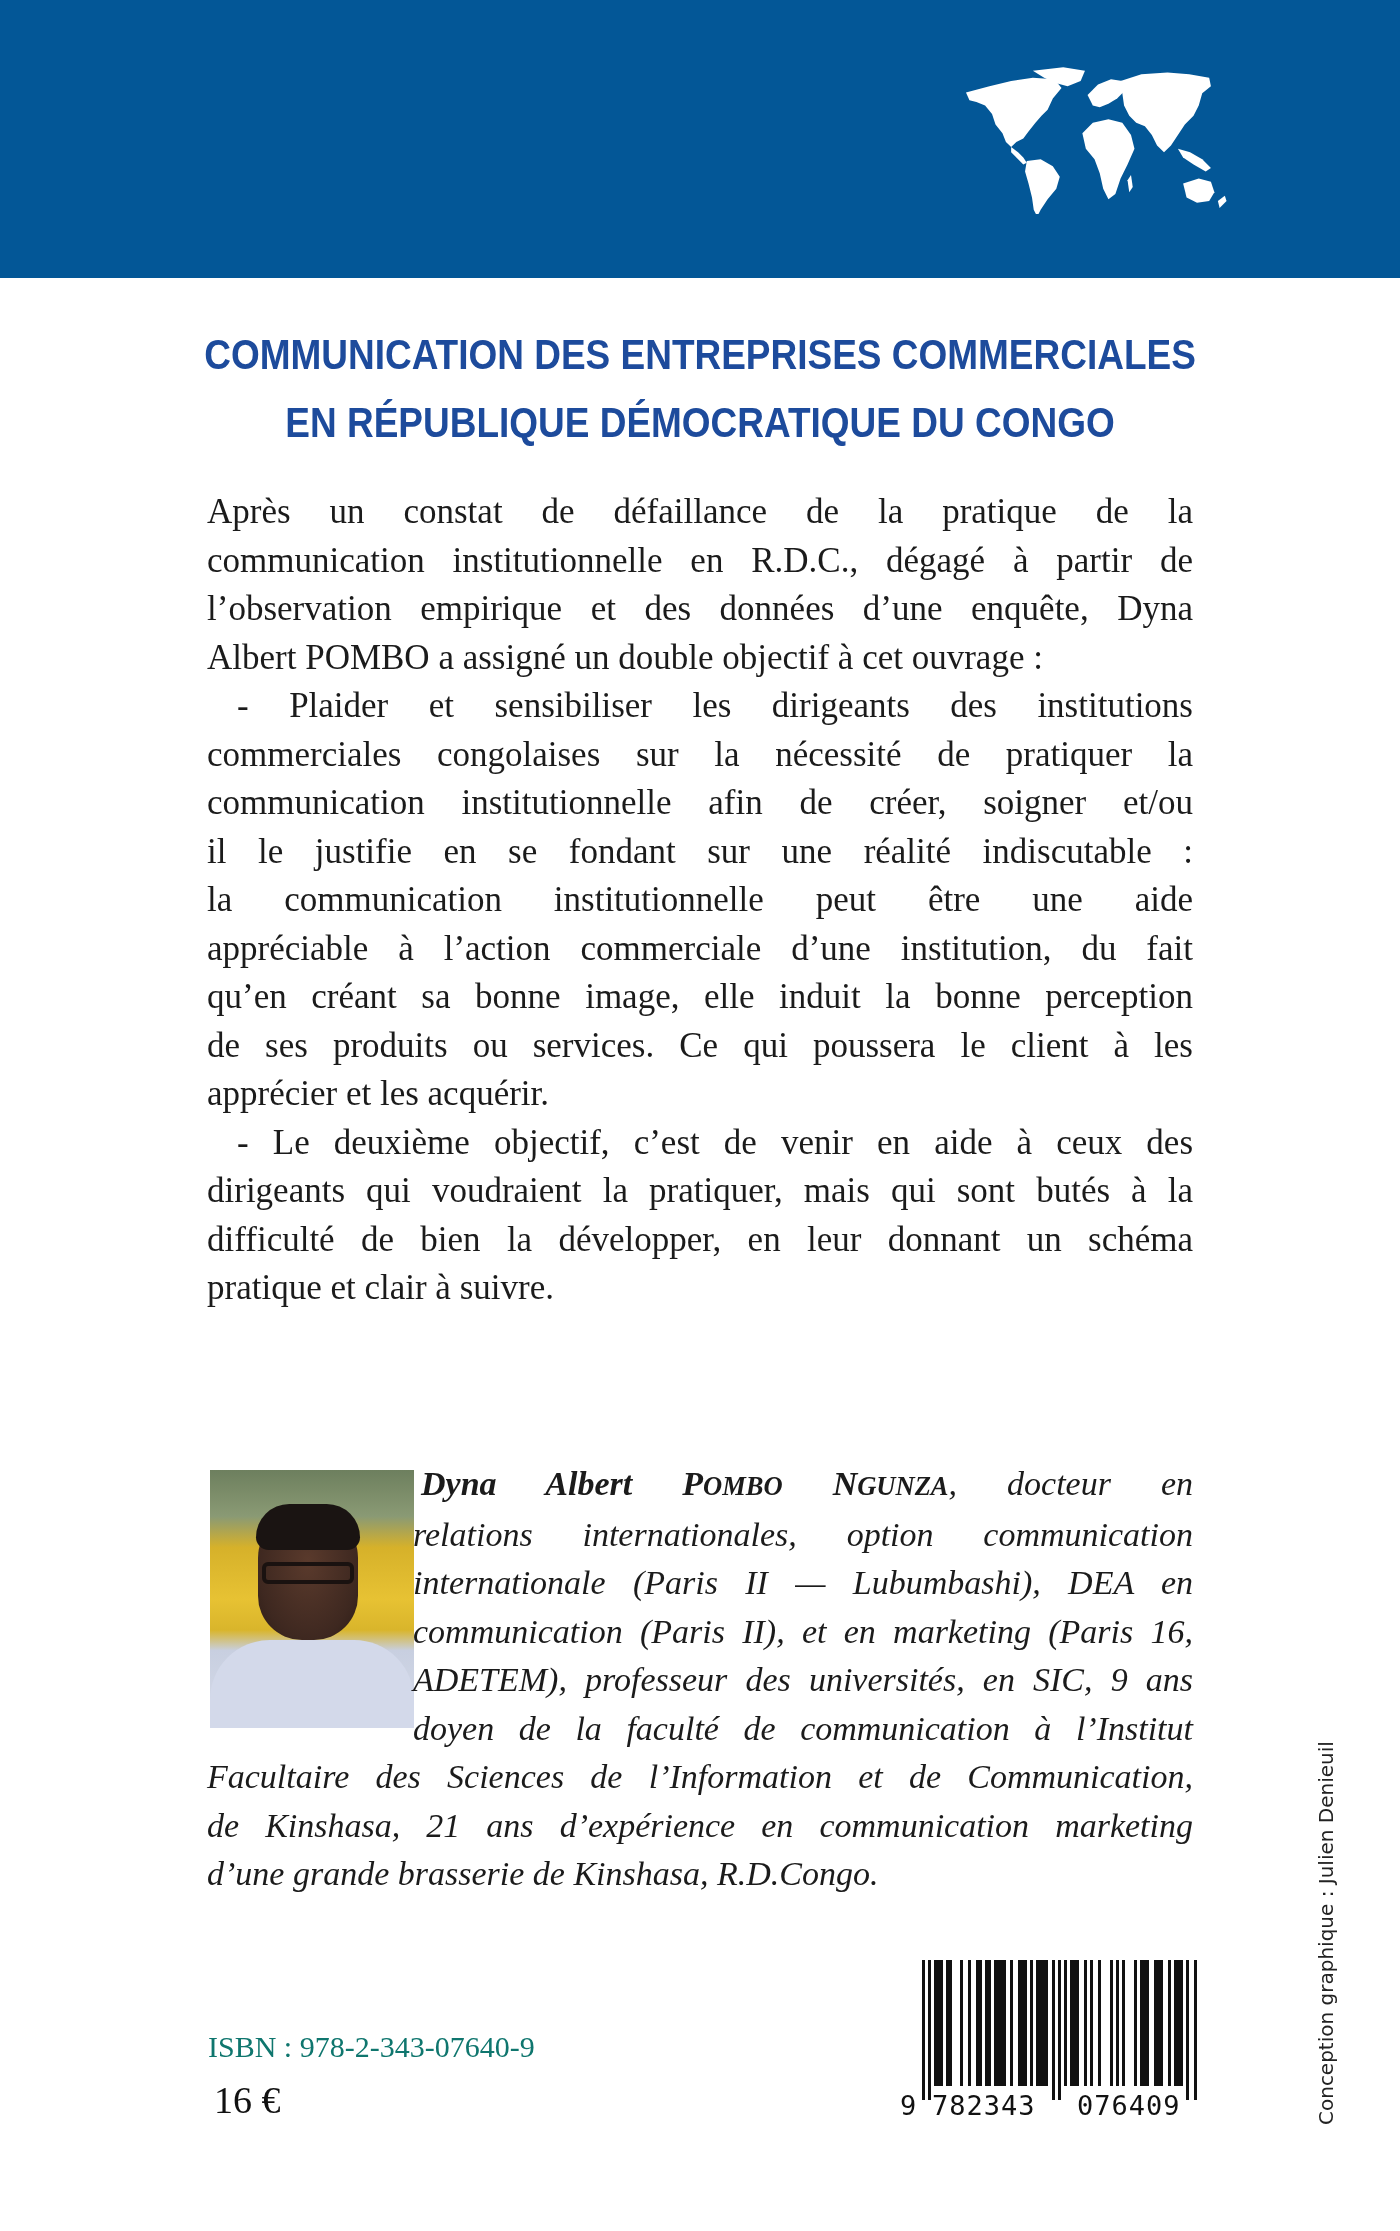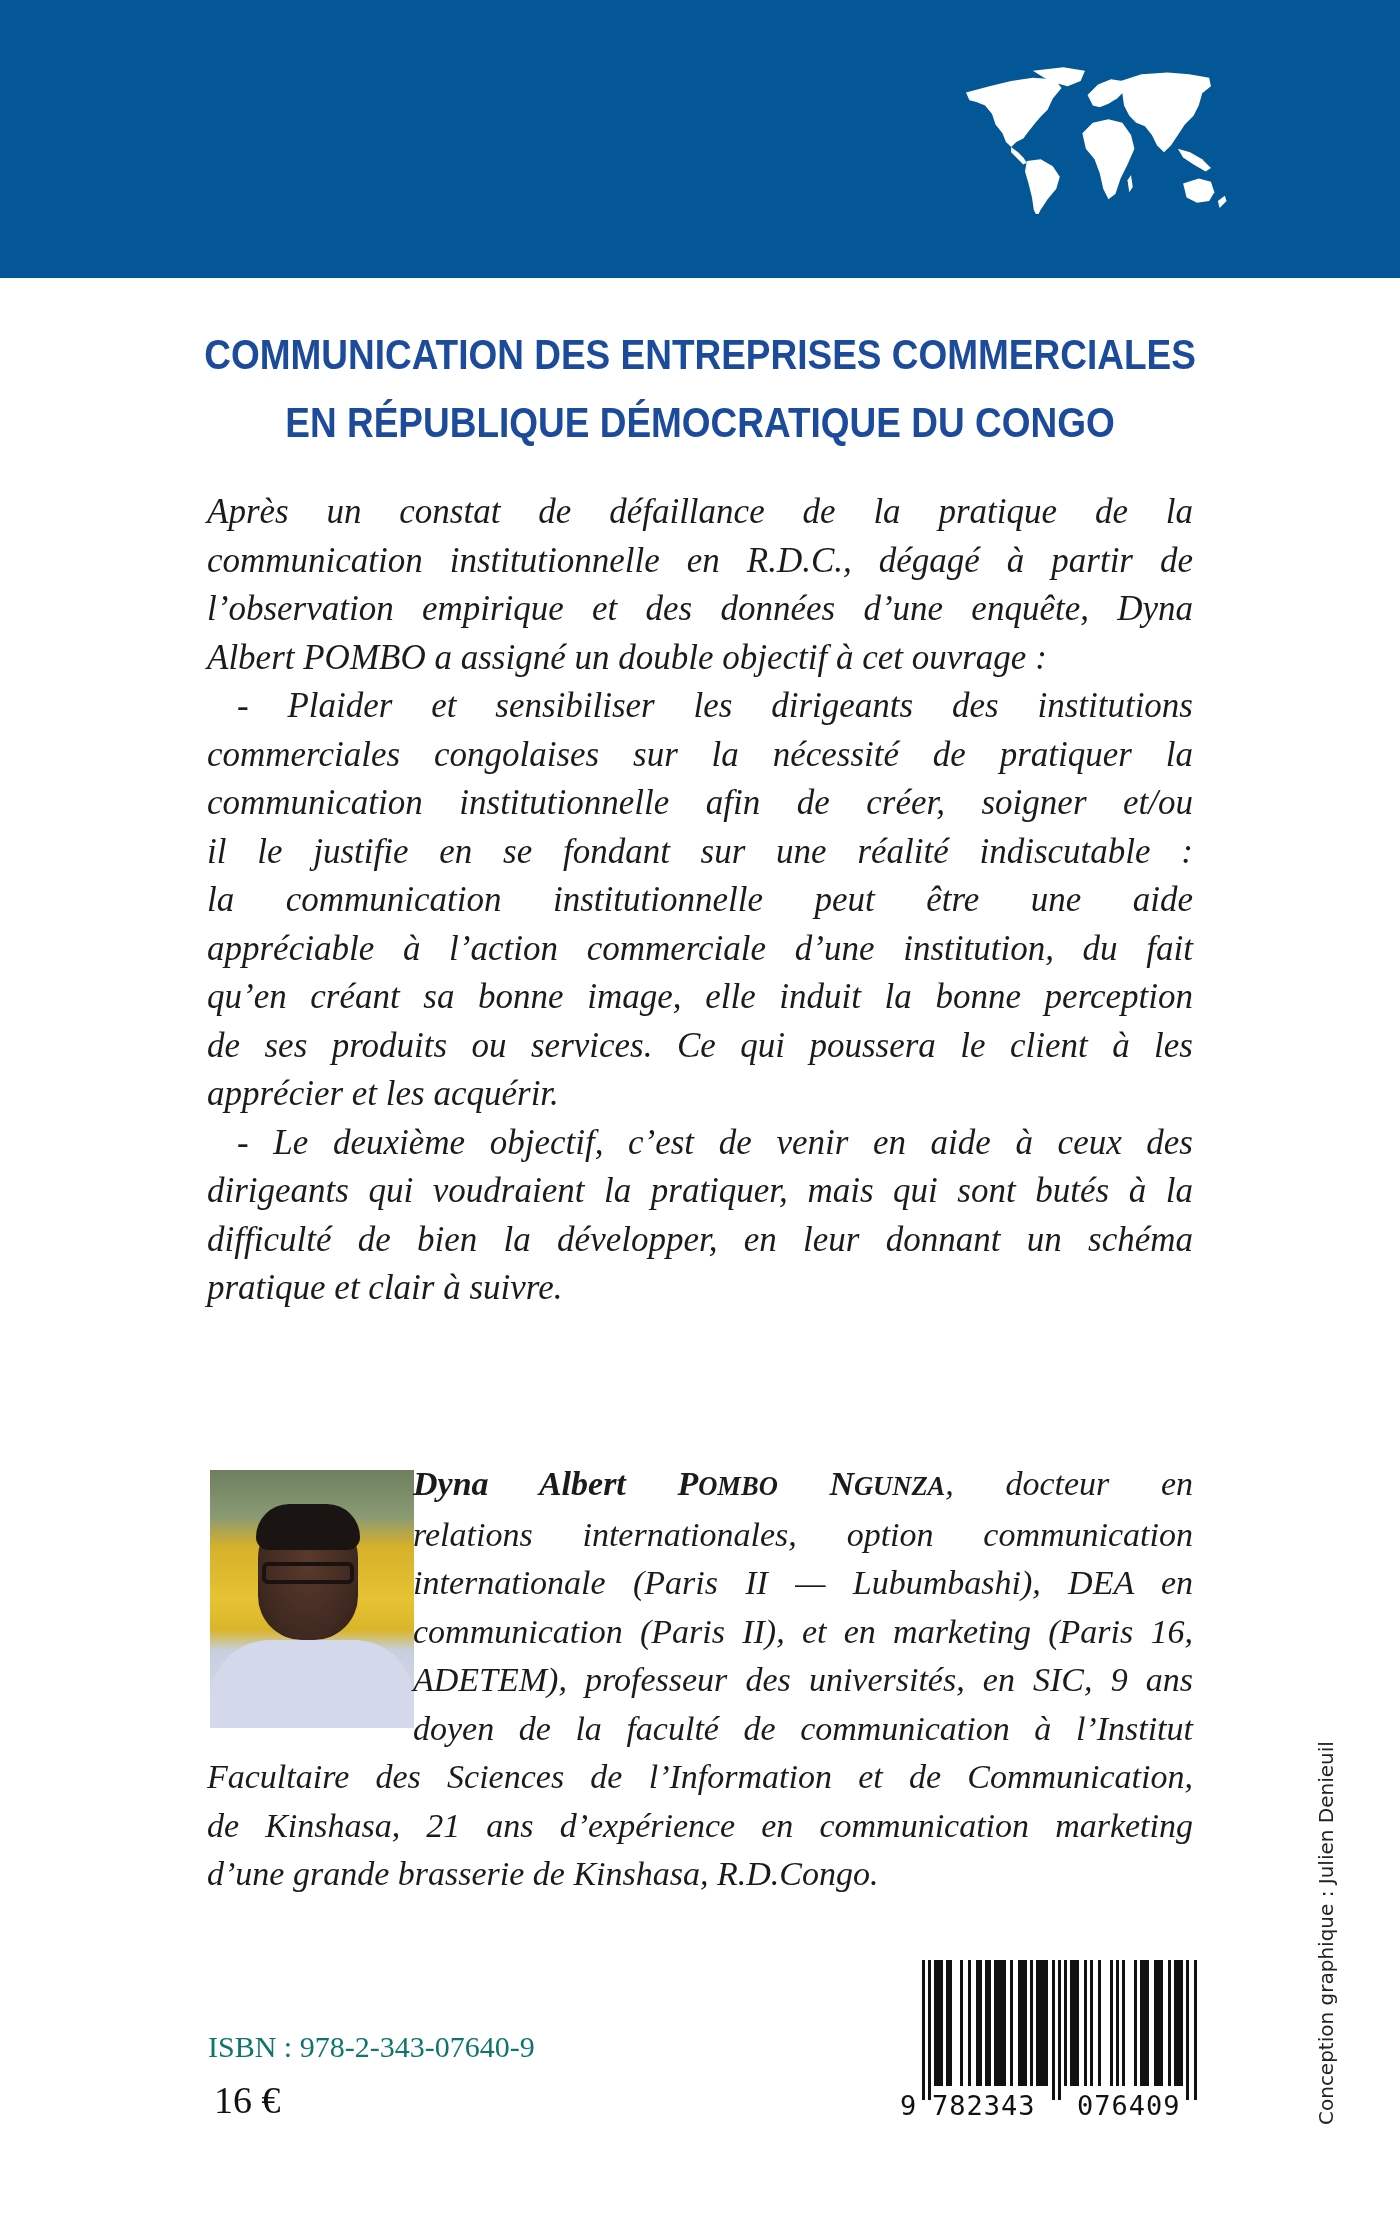--- a/index.html
+++ b/index.html
@@ -24,21 +24,21 @@
       letter-spacing: 0px;
     }
     .title div { white-space: nowrap; }
 
     .blurb {
       position: absolute; left: 207px; top: 488px; width: 986px;
       font-size: 35px; line-height: 48.5px;
       text-align: justify;
       color: #1b1b1b;
     }
-    .blurb .line { display: block; text-align: justify; text-align-last: justify; white-space: nowrap; font-style: italic; }
+    .blurb .line { display: block; text-align: justify; text-align-last: justify; white-space: nowrap; }
     .blurb .line.last { text-align-last: left; }
 
     .author-photo {
       position: absolute; left: 210px; top: 1470px; width: 204px; height: 258px;
       overflow: hidden;
       background: linear-gradient(180deg, #6d7f5e 0%, #8a9a74 18%, #d6b12a 30%, #e7c233 50%, #d9b52b 62%, #c8cfe0 70%, #d7dcea 100%);
     }
     .author-photo .face {
       position: absolute; left: 48px; top: 40px; width: 100px; height: 130px;
       border-radius: 48px 48px 44px 44px;
@@ -58,21 +58,21 @@
     }
 
     .bio {
       position: absolute; left: 207px; top: 1460px; width: 986px;
       font-style: italic; font-size: 34px; line-height: 48.5px;
       color: #1b1b1b;
     }
     .bio .line { display: block; white-space: nowrap; text-align: justify; text-align-last: justify; }
     .bio .line.short { margin-left: 206px; }
     .bio .line.last { text-align-last: left; }
-    .bio .name { font-weight: bold; }
+    .bio .name { font-weight: bold; margin-left: 8px; }
     .bio .sc { font-size: 0.78em; }
 
     .isbn {
       position: absolute; left: 208px; top: 2030px;
       font-size: 30px; color: #0f766e;
     }
     .price {
       position: absolute; left: 214px; top: 2078px;
       font-size: 38px; color: #111;
     }

